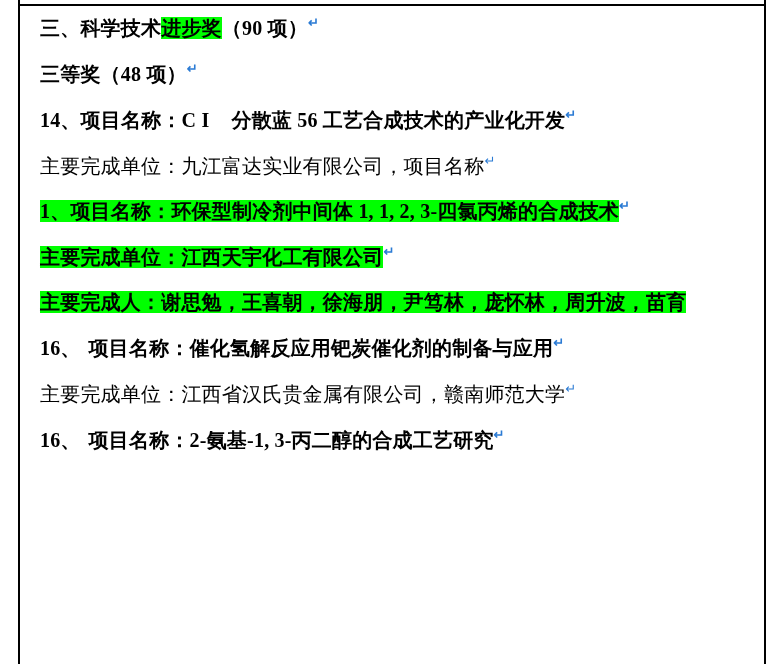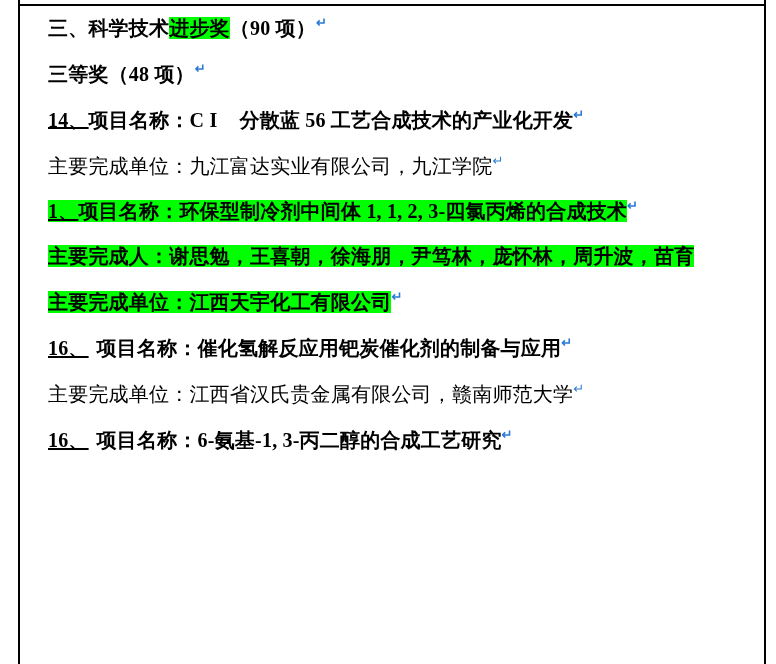--- a/index.html
+++ b/index.html
@@ -41,21 +41,21 @@
   .border-top {
     position: absolute;
     left: 18px;
     top: 4px;
     width: 748px;
     height: 2px;
     background: #000000;
   }
   .content {
     position: absolute;
-    left: 48px;
+    left: 40px;
     top: 14px;
     width: 700px;
   }
   .para {
     font-size: 20px;
     line-height: 1.36;
     margin: 0 0 18px 0;
     white-space: nowrap;
     letter-spacing: 0.2px;
   }
@@ -66,21 +66,20 @@
     background: #00ff00;
   }
   .pilcrow {
     color: #2b7bd4;
     font-size: 13px;
     vertical-align: super;
     font-family: "Liberation Sans", sans-serif;
   }
   .num {
     font-family: "Liberation Serif", serif;
-    text-decoration: underline;
   }
   .gap-sm { display: inline-block; width: 8px; }
   .gap-md { display: inline-block; width: 22px; }
 </style>
 </head>
 <body>
 
 <div class="page">
 
   <div class="border-left"></div>
@@ -94,38 +93,38 @@
     </p>
 
     <p class="para bold">
       <span>三等奖（48 项）</span><span class="pilcrow">↵</span>
     </p>
 
     <p class="para bold">
       <span class="num">14、</span><span>项目名称：</span><span>C  I</span><span class="gap-md"></span><span>分散蓝 56 工艺合成技术的产业化开发</span><span class="pilcrow">↵</span>
     </p>
     <p class="para">
-      <span>主要完成单位：</span><span>九江富达实业有限公司，九江学院</span><span class="pilcrow">↵</span>
+      <span>主要完成单位：</span><span>九江富达实业有限公司，项目名称</span><span class="pilcrow">↵</span>
     </p>
 
     <p class="para bold">
       <span class="hl"><span class="num">1、</span><span>项目名称：</span><span>环保型制冷剂中间体 1, 1, 2, 3-四氯丙烯的合成技术</span></span><span class="pilcrow">↵</span>
     </p>
     <p class="para bold">
-      <span class="hl"><span>主要完成人：</span><span>谢思勉，王喜朝，徐海朋，尹笃林，庞怀林，周升波，苗育</span></span>
+      <span class="hl"><span>主要完成单位：</span><span>江西天宇化工有限公司</span></span><span class="pilcrow">↵</span>
     </p>
     <p class="para bold">
-      <span class="hl"><span>主要完成单位：</span><span>江西天宇化工有限公司</span></span><span class="pilcrow">↵</span>
+      <span class="hl"><span>主要完成人：</span><span>谢思勉，王喜朝，徐海朋，尹笃林，庞怀林，周升波，苗育</span></span>
     </p>
 
     <p class="para bold">
       <span class="num">16、</span><span class="gap-sm"></span><span>项目名称：</span><span>催化氢解反应用钯炭催化剂的制备与应用</span><span class="pilcrow">↵</span>
     </p>
     <p class="para">
       <span>主要完成单位：</span><span>江西省汉氏贵金属有限公司，赣南师范大学</span><span class="pilcrow">↵</span>
     </p>
 
     <p class="para bold">
-      <span class="num">16、</span><span class="gap-sm"></span><span>项目名称：</span><span>6-氨基-1, 3-丙二醇的合成工艺研究</span><span class="pilcrow">↵</span>
+      <span class="num">16、</span><span class="gap-sm"></span><span>项目名称：</span><span>2-氨基-1, 3-丙二醇的合成工艺研究</span><span class="pilcrow">↵</span>
     </p>
 
   </div>
 </div>
 
 </body></html>

